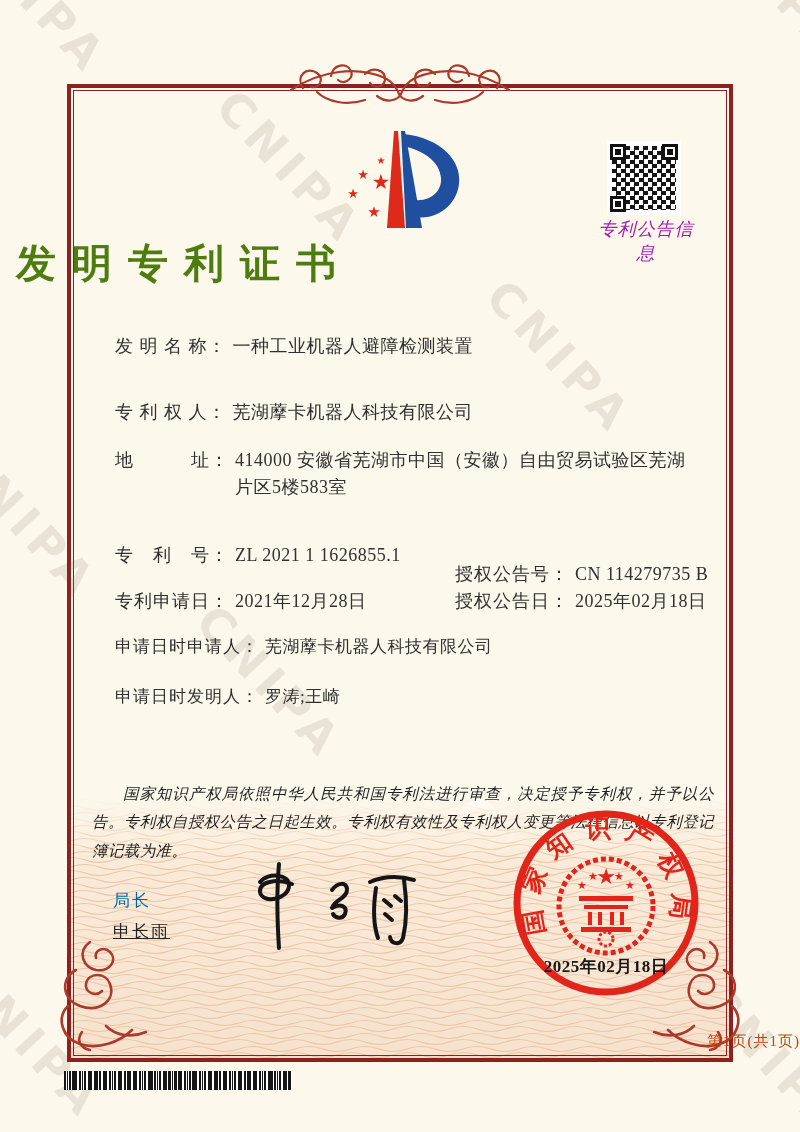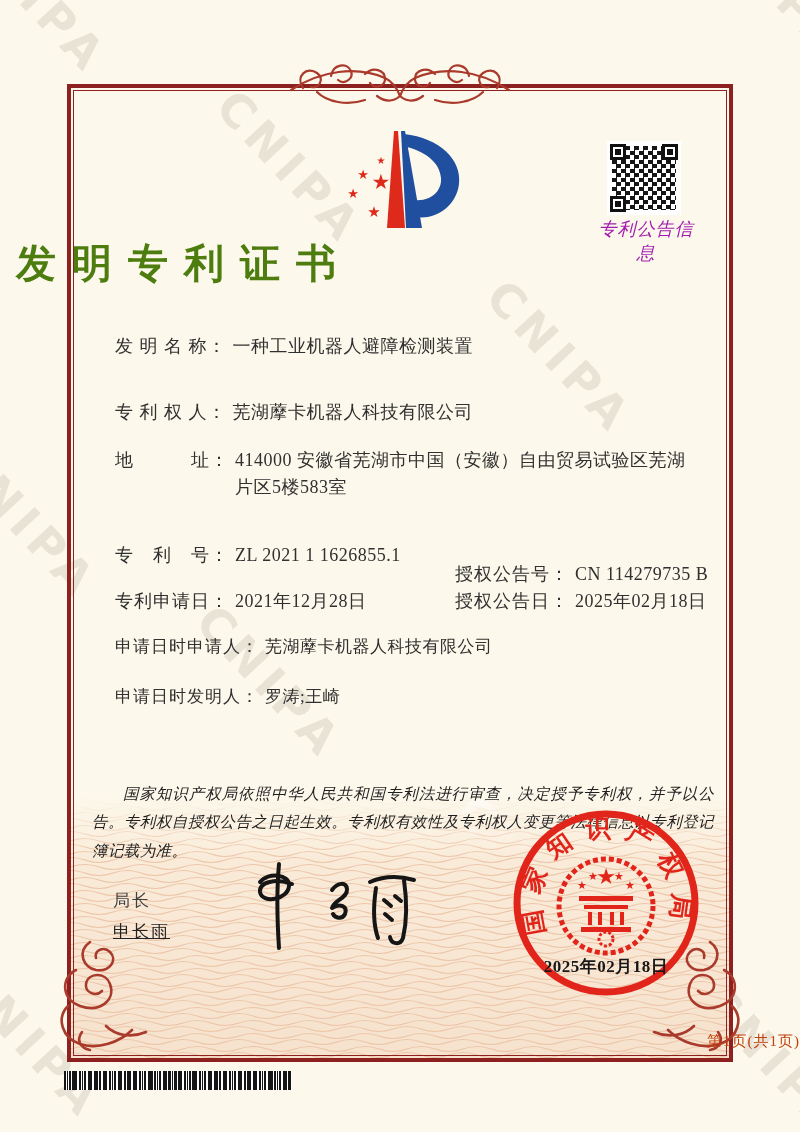--- a/index.html
+++ b/index.html
@@ -61,21 +61,21 @@
   .row.addr{white-space:normal;display:flex;}
   .row.addr .val{width:462px;display:inline-block;vertical-align:top;}
   .row.col2{left:455px;}
   
   .statement{
     position:absolute;left:92px;top:764px;width:622px;
     font-size:15.5px;line-height:1.85;text-align:justify;text-indent:2em;
     font-style:italic;color:#1f1f1f;letter-spacing:0.4px;
   }
   
-  .director-title{position:absolute;left:113px;top:889px;font-family:"Liberation Sans","DejaVu Sans",sans-serif;font-size:17px;color:#404040;letter-spacing:2px;}
+  .director-title{position:absolute;left:113px;top:889px;font-family:"Liberation Sans","DejaVu Sans",sans-serif;font-size:17px;color:#0369a1;letter-spacing:2px;}
   .director-name{position:absolute;left:113px;top:920px;font-family:"Liberation Sans","DejaVu Sans",sans-serif;font-size:17px;color:#222;letter-spacing:2px;text-decoration:underline;}
   .signature{position:absolute;left:232px;top:856px;}
   .seal{position:absolute;left:509px;top:806px;}
   .seal-date{
     position:absolute;left:538px;top:955px;width:136px;text-align:center;
     font-size:17px;font-weight:700;color:#181818;letter-spacing:0.5px;
   }
   .pagefoot{position:absolute;left:0;top:1032px;width:800px;text-align:right;font-size:15px;color:#c2410c;letter-spacing:1px;}
   .barcode{
     position:absolute;left:64px;top:1071px;width:228px;height:19px;background:#fff;

